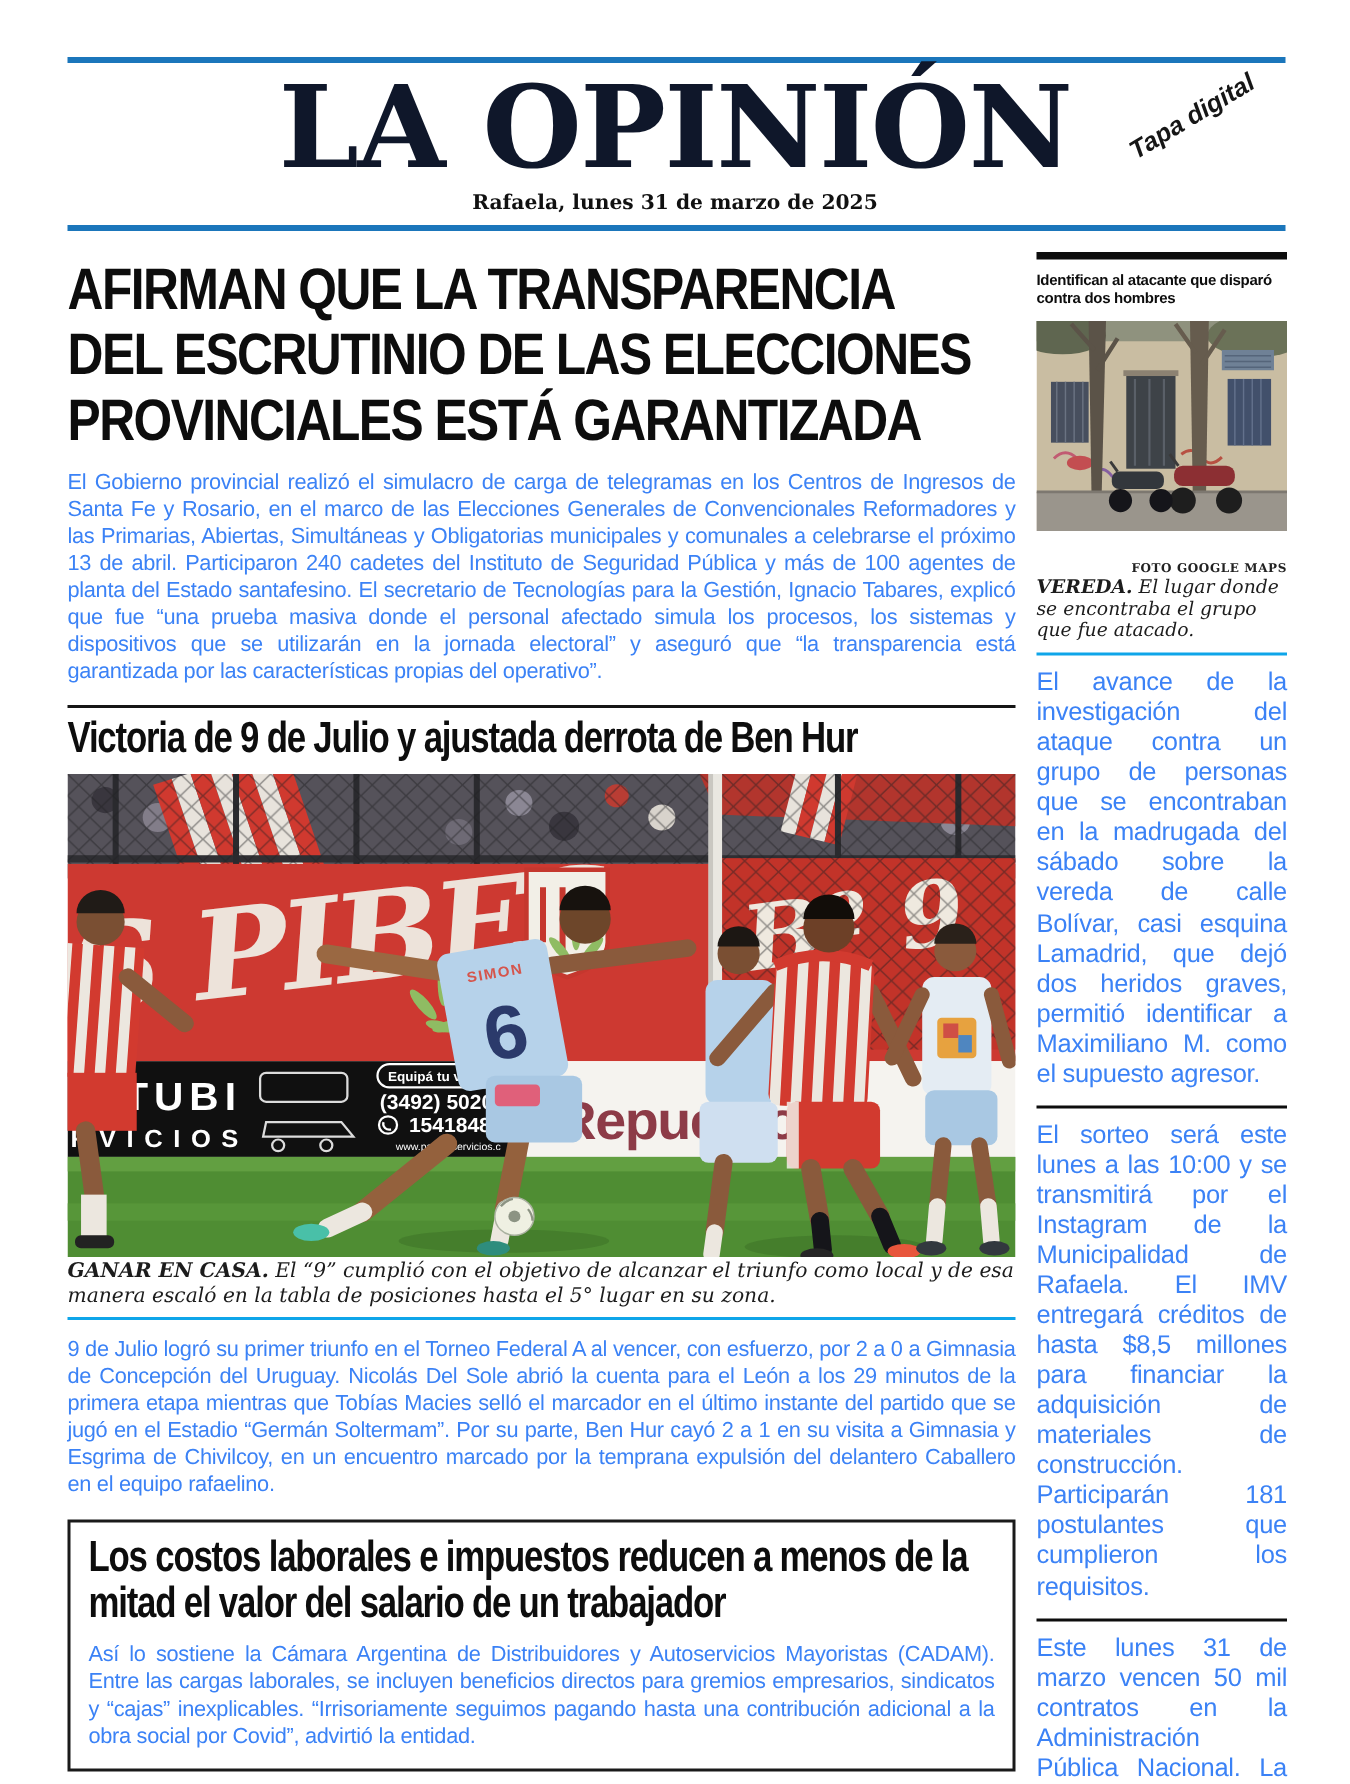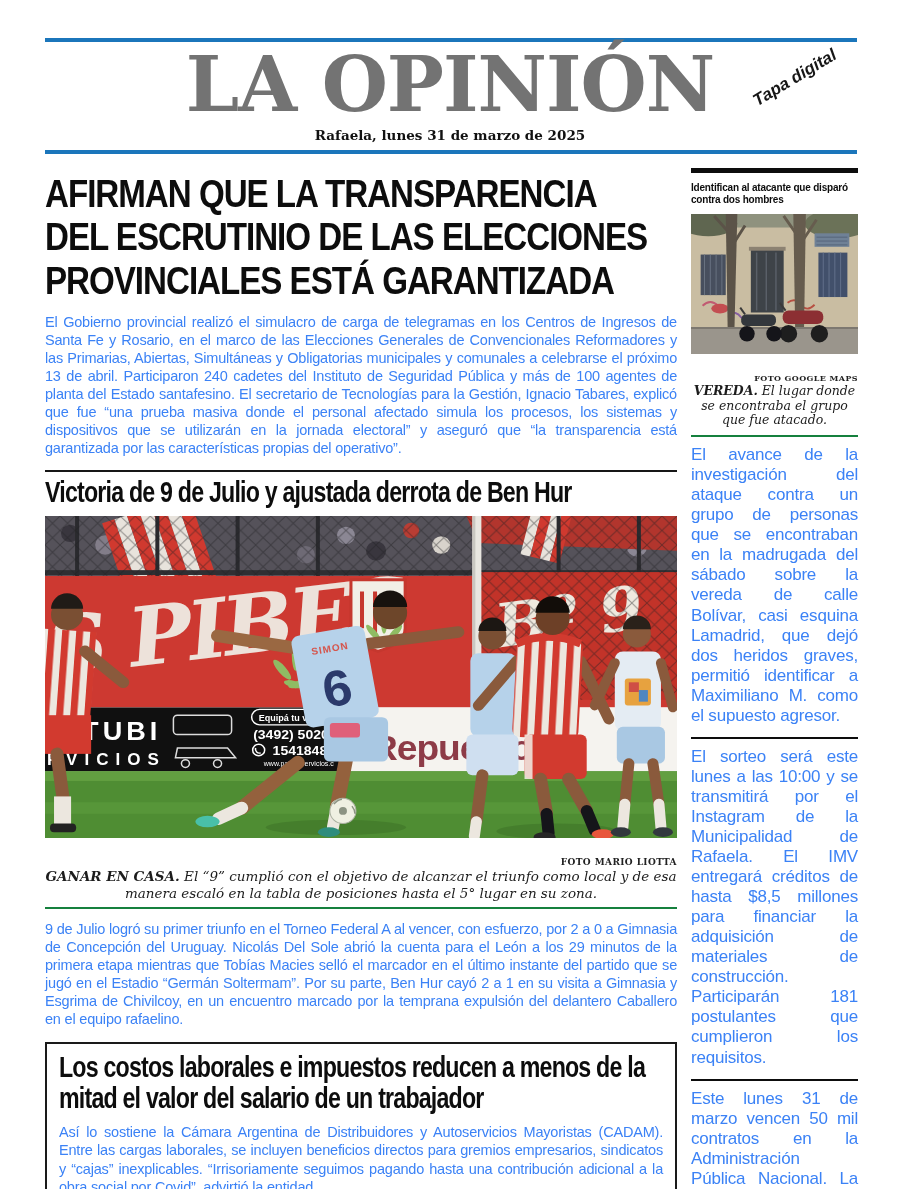--- a/index.html
+++ b/index.html
@@ -6,21 +6,21 @@
   body{
     width:900px;height:1189px;background:#ffffff;overflow:hidden;position:relative;
     font-family:"Liberation Sans",sans-serif;color:#111;
     -webkit-font-smoothing:antialiased;
   }
   .rule-blue{height:4px;background:#1b76bb;margin-left:45px;margin-right:43px;}
   .rule-blue.top{margin-top:38px;}
   .masthead{position:relative;text-align:center;padding-top:4px;}
   .logo{
     font-family:"DejaVu Serif","Liberation Serif",serif;font-weight:bold;
-    font-size:76px;line-height:1.02;color:#737373;margin:0;letter-spacing:-1px;
+    font-size:76px;line-height:1.02;color:#0f172a;margin:0;letter-spacing:-1px;
   }
   .tapa{
     position:absolute;top:26px;right:58px;transform:rotate(-31deg);
     font-size:17px;font-weight:bold;font-style:italic;color:#161616;white-space:nowrap;
   }
   .dateline{
     font-family:"DejaVu Serif","Liberation Serif",serif;font-weight:bold;
     font-size:13.5px;margin:3px 0 7px;
   }
   .content{display:flex;gap:14px;padding:14px 42px 0 45px;}
@@ -37,22 +37,22 @@
   .body{font-size:14.5px;line-height:1.25;letter-spacing:-0.2px;text-align:justify;margin:0;color:#3b82f6;}
   .thin-rule{border-top:2px solid #161616;margin:12px 0 0;}
 
   .photo-wrap{margin-top:2px;line-height:0;}
   .photo-credit{
     font-family:"DejaVu Serif","Liberation Serif",serif;font-weight:bold;
     font-size:9px;letter-spacing:.4px;text-align:right;margin-top:19px;color:#222;
   }
   .caption{
     font-family:"DejaVu Serif","Liberation Serif",serif;font-style:italic;
-    font-size:13.5px;line-height:1.2;border-bottom:2px solid #15803d;
-    padding-bottom:6px;margin-top:1px;color:#1c1c1c;text-align:center;
+    font-size:13.5px;line-height:1.2;border-bottom:2px solid #0ea5e9;
+    padding-bottom:6px;margin-top:1px;color:#1c1c1c;
   }
   .caption .lead{font-weight:bold;}
   .sports-body{margin-top:11px;}
 
   .box{border:2.5px solid #1a1a1a;margin-top:13px;padding:2px 12px 12px;}
 
   
   .sb-rule-top{height:5px;background:#0d0d0d;}
   .sidebar h3{font-size:10px;line-height:1.22;letter-spacing:-0.2px;margin:9px 0 8px;color:#0d0d0d;}
   .sidebar .photo-credit{font-size:8px;}
@@ -275,21 +275,20 @@
       </g>
 
       <g>
         <circle cx="297" cy="305" r="13" fill="#eff0e2" stroke="#aab1a0" stroke-width="1"></circle>
         <circle cx="297" cy="305" r="4" fill="#8c9383"></circle>
         <path d="M288 298 a13 13 0 0 1 8 -5 M306 300 a13 13 0 0 1 3 8" stroke="#8c9383" stroke-width="1.5" fill="none"></path>
       </g>
     </svg>
     </div>
 
-    <div class="photo-credit">FOTO MARIO LIOTTA</div>
     <div class="caption">
       <span class="lead">GANAR EN CASA.</span><span> El “9” cumplió con el objetivo de alcanzar el triunfo como local y de esa manera escaló en la tabla de posiciones hasta el 5° lugar en su zona.</span>
     </div>
 
     <p class="body sports-body">9 de Julio logró su primer triunfo en el Torneo Federal A al vencer, con esfuerzo, por 2 a 0 a Gimnasia de Concepción del Uruguay. Nicolás Del Sole abrió la cuenta para el León a los 29 minutos de la primera etapa mientras que Tobías Macies selló el marcador en el último instante del partido que se jugó en el Estadio “Germán Soltermam”. Por su parte, Ben Hur cayó 2 a 1 en su visita a Gimnasia y Esgrima de Chivilcoy, en un encuentro marcado por la temprana expulsión del delantero Caballero en el equipo rafaelino.</p>
 
     <div class="box">
       <h2 class="subhead condense80">Los costos laborales e impuestos reducen a menos de la mitad el valor del salario de un trabajador</h2>
       <p class="body">Así lo sostiene la Cámara Argentina de Distribuidores y Autoservicios Mayoristas (CADAM). Entre las cargas laborales, se incluyen beneficios directos para gremios empresarios, sindicatos y “cajas” inexplicables. “Irrisoriamente seguimos pagando hasta una contribución adicional a la obra social por Covid”, advirtió la entidad.</p>
     </div>

